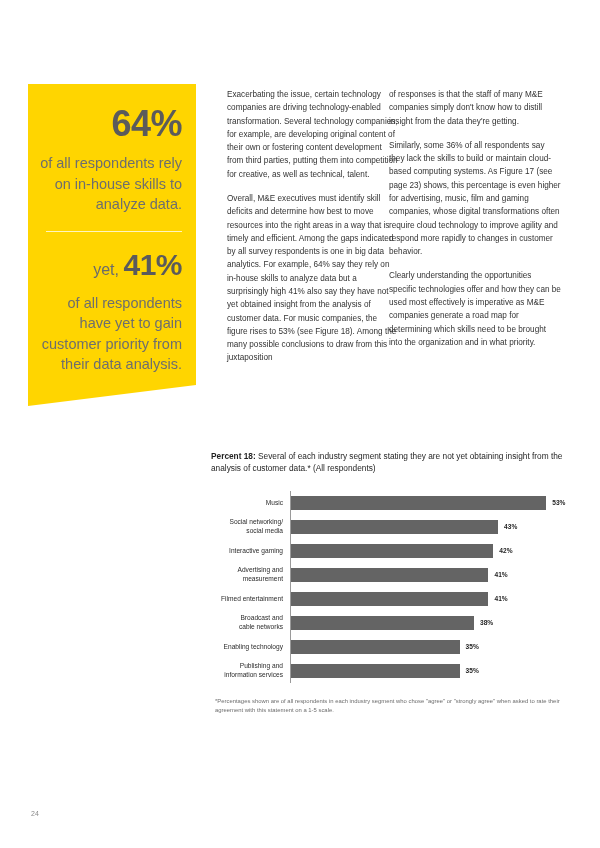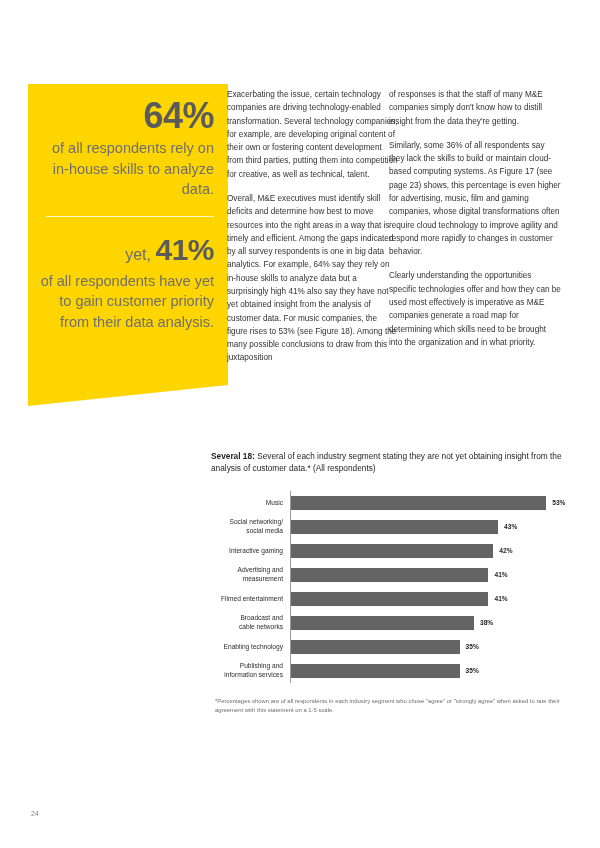--- a/index.html
+++ b/index.html
@@ -14,26 +14,26 @@
     font-family: "Liberation Sans", sans-serif;
     color: #3d3d3d;
     overflow: hidden;
   }
 
   
   #callout {
     position: absolute;
     left: 28px;
     top: 84px;
-    width: 200px;
+    width: 168px;
     height: 322px;
     background: #FFD500;
     clip-path: polygon(0 0, 100% 0, 100% 93.5%, 0 100%);
     box-sizing: border-box;
-    padding: 14px 14px 0 10px;
+    padding: 22px 14px 0 10px;
     text-align: right;
   }
   .callout-stat {
     font-size: 36px;
     font-weight: bold;
     color: #5b5b5b;
     line-height: 1.0;
     letter-spacing: -0.5px;
   }
   .callout-stat-2 {
@@ -44,21 +44,21 @@
   }
   .callout-yet {
     font-size: 16px;
     color: #6b6b6b;
     font-weight: normal;
   }
   .callout-body {
     font-size: 14.5px;
     line-height: 1.42;
     color: #6e6e6e;
-    margin-top: 4px;
+    margin-top: 11px;
   }
   #callout-divider {
     height: 1px;
     background: rgba(255,255,255,0.75);
     margin: 16px 0 16px 8px;
   }
   .callout-line2-wrap {
     margin-top: 8px;
   }
 
@@ -173,21 +173,21 @@
 </div>
 
 <div class="col" id="col-right">
   <p>of responses is that the staff of many M&amp;E companies simply don't know how to distill insight from the data they're getting.</p>
   <p>Similarly, some 36% of all respondents say they lack the skills to build or maintain cloud-based computing systems. As Figure 17 (see page 23) shows, this percentage is even higher for advertising, music, film and gaming companies, whose digital transformations often require cloud technology to improve agility and respond more rapidly to changes in customer behavior.</p>
   <p>Clearly understanding the opportunities specific technologies offer and how they can be used most effectively is imperative as M&amp;E companies generate a road map for determining which skills need to be brought into the organization and in what priority.</p>
 </div>
 
 <div id="figure">
   <div id="figure-caption">
-    <b>Several 18:</b><span> Several of each industry segment stating they are not yet obtaining insight from the analysis of customer data.* (All respondents)</span>
+    <b>Percent 18:</b><span> Several of each industry segment stating they are not yet obtaining insight from the analysis of customer data.* (All respondents)</span>
   </div>
 
   <div id="chart">
       <div class="chart-row">
         <div class="chart-label">Music</div>
         <div class="chart-plot">
           <div class="chart-bar" style="width: 255.283px; background: rgb(100, 100, 100);"></div>
           <div class="chart-value">53%</div>
         </div>
       </div>

